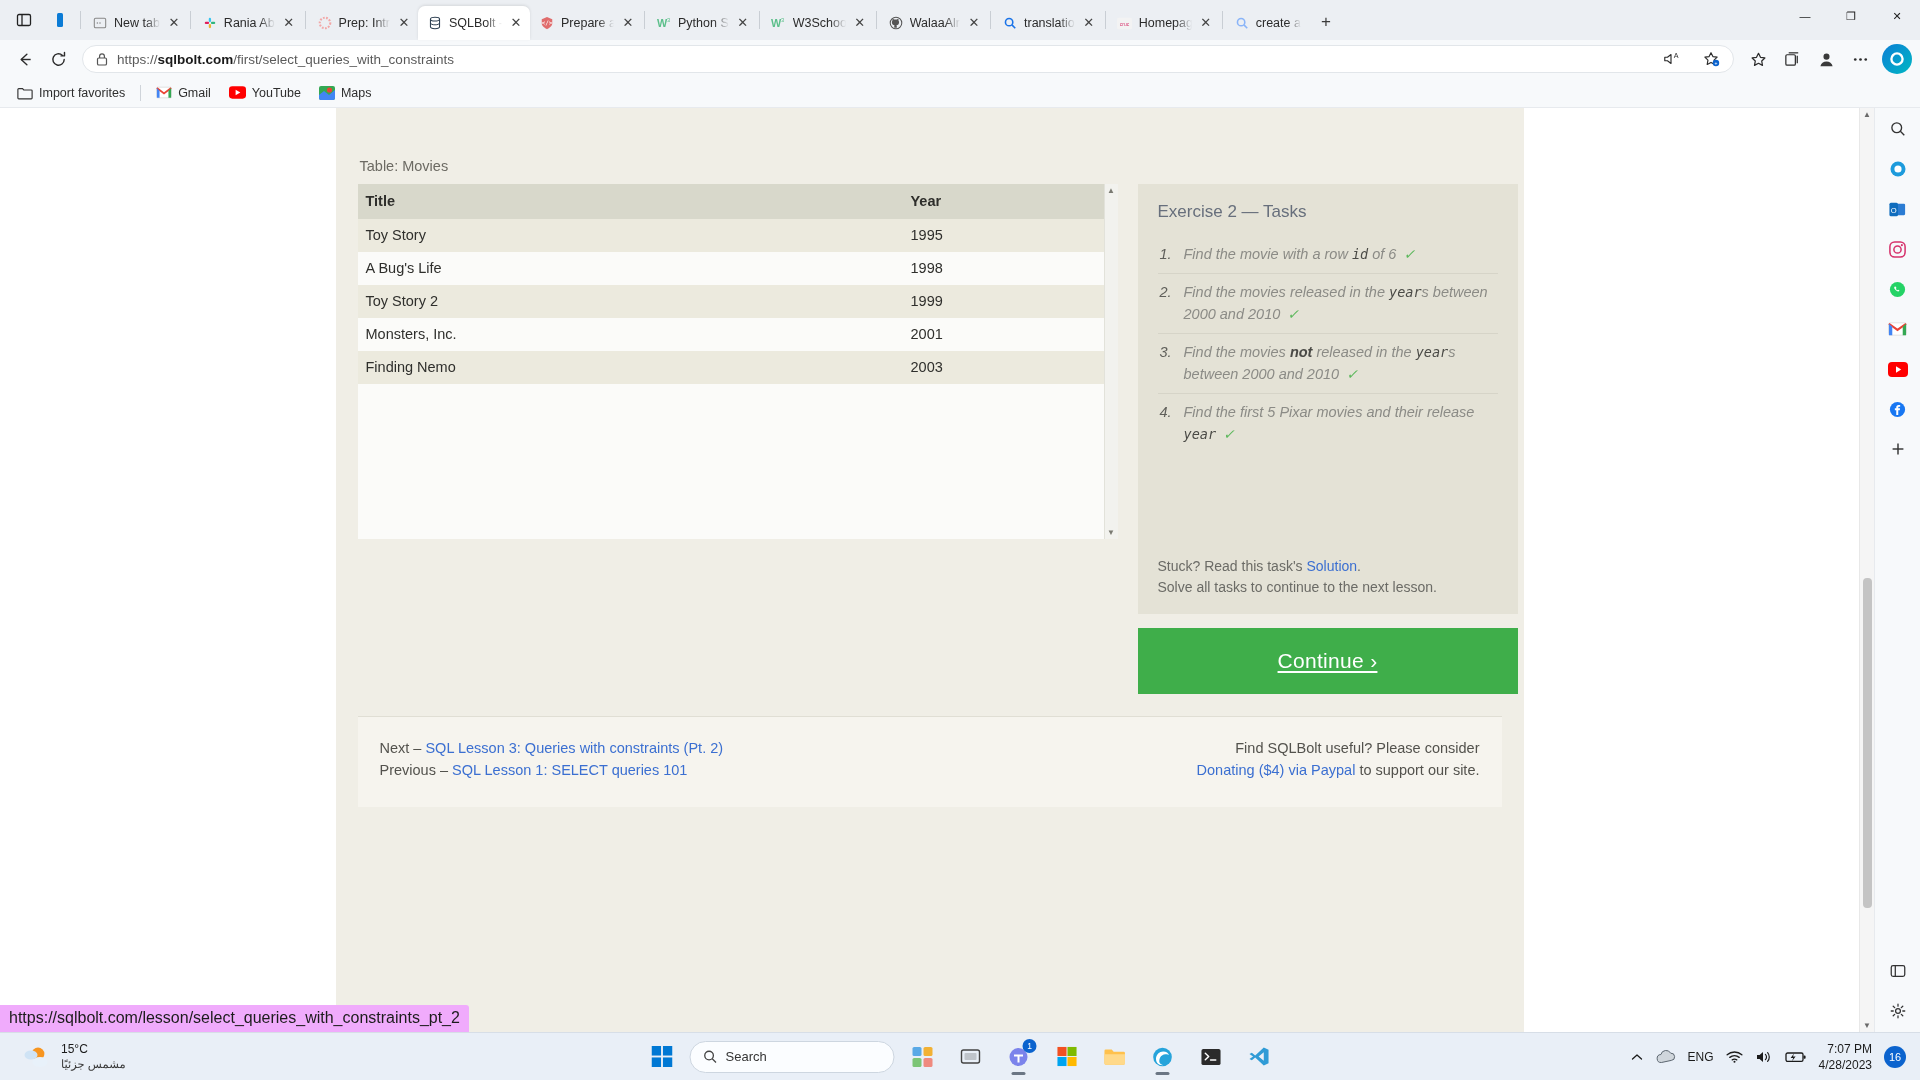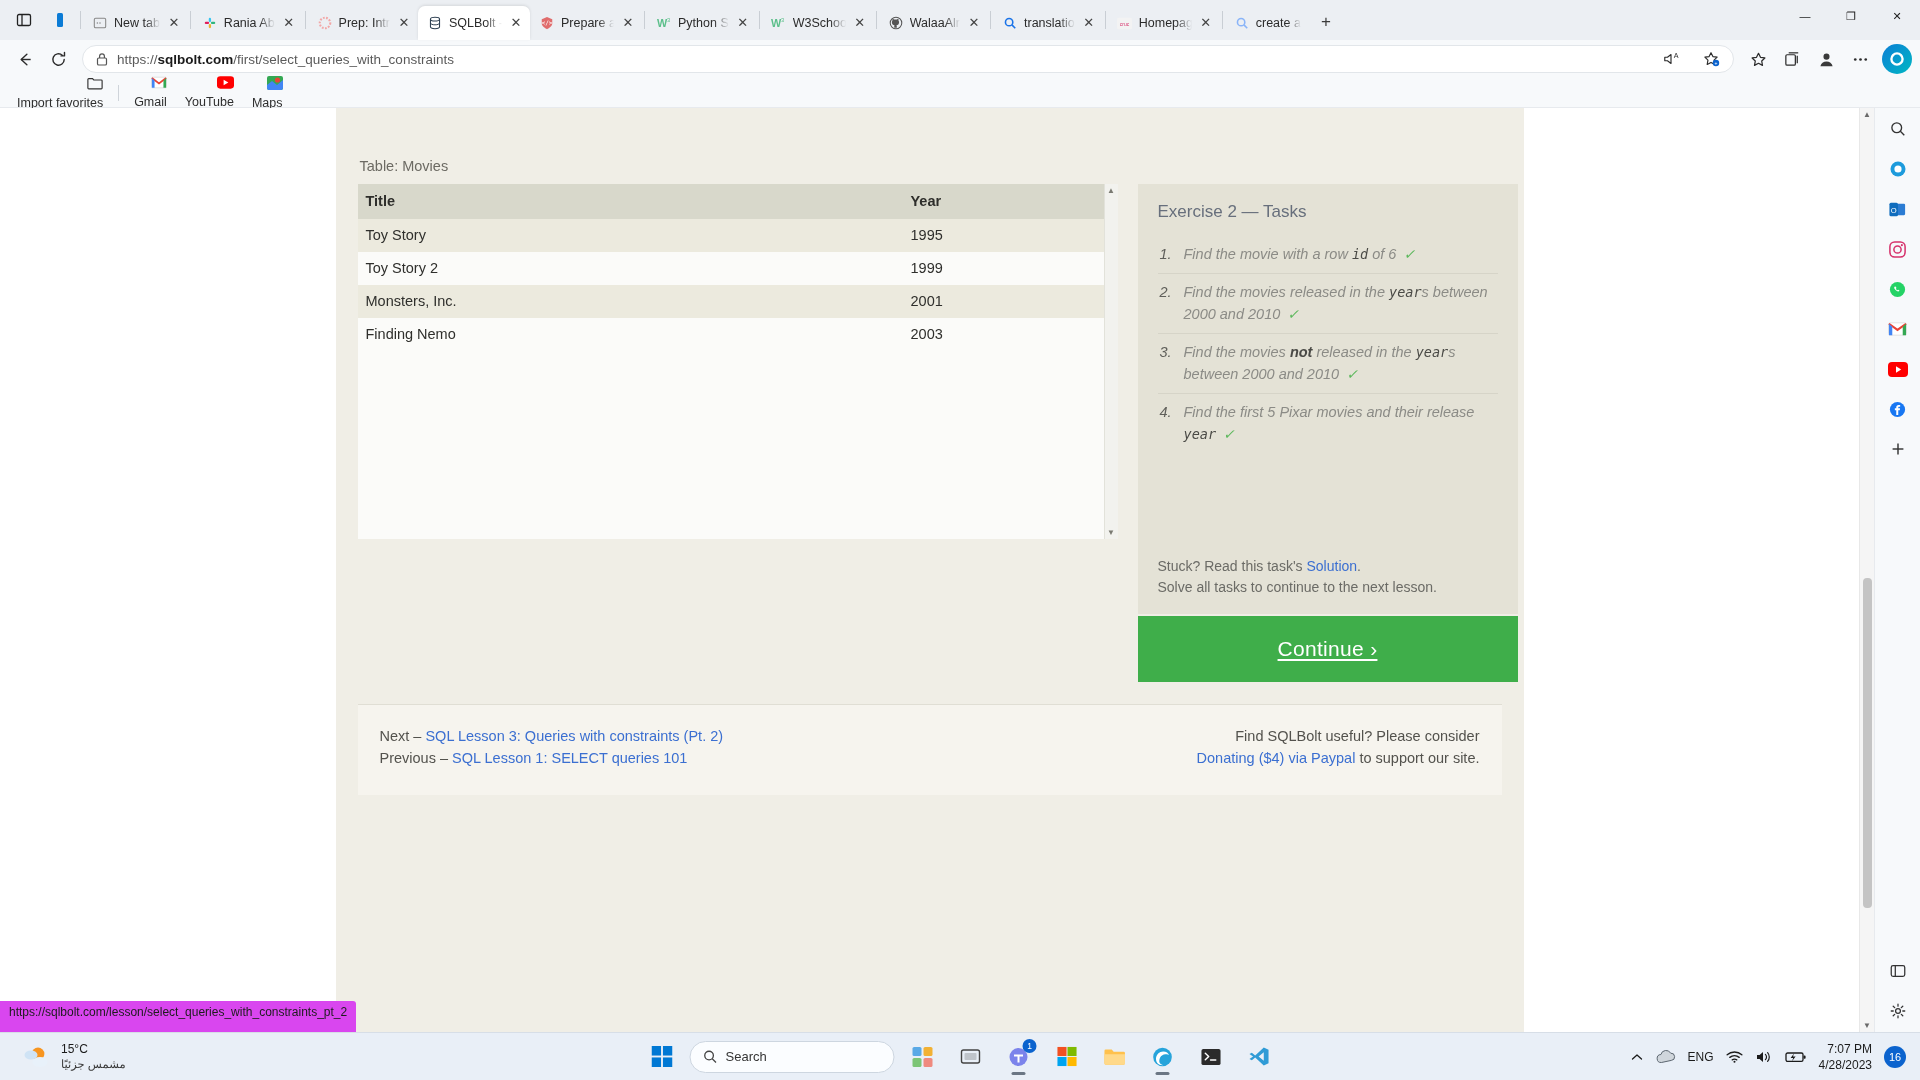--- a/index.html
+++ b/index.html
@@ -75,21 +75,21 @@
     display: flex; align-items: center; justify-content: center;
     color: #fff; font-size: 13px; font-weight: bold;
   }
 
   
   .bookmarks {
     height: 30px; background: #f7f9fb; display: flex; align-items: center;
     padding: 0 10px; gap: 4px; flex: 0 0 30px; font-size: 12.5px; color: #2e2e2e;
     border-bottom: 1px solid #e7eaee;
   }
-  .bm { display: flex; align-items: flex-end; gap: 6px; padding: 4px 7px; border-radius: 4px; flex-direction: column; }
+  .bm { display: flex; align-items: flex-start; gap: 6px; padding: 4px 7px; border-radius: 4px; }
   .bm-sep { width: 1px; height: 16px; background: #cfd4da; margin: 0 4px; }
 
   
   .bodyrow { flex: 1 1 auto; display: flex; min-height: 0; }
   .viewport { flex: 1 1 auto; position: relative; background: #fff; overflow: hidden; }
 
   
   .page {
     position: absolute; inset: 0; background: #fff;
     display: flex; justify-content: center;
@@ -158,37 +158,37 @@
   }
   ol.tasklist code {
     font-family: "DejaVu Sans Mono", "Liberation Mono", monospace;
     font-size: 13.5px; color: #4a4a46; background: transparent;
   }
   ol.tasklist b { color: #4a4a46; }
   .tick { color: #5cb85c; font-size: 14px; margin-left: 3px; }
   .stuck { margin-top: auto; font-size: 14px; color: #6b6b66; line-height: 21px; }
   .stuck a { color: #3b6fd1; text-decoration: none; }
   .continue-btn {
-    margin-top: 2px; background: #3fae4a; height: 66px; display: flex;
+    margin-top: 14px; background: #3fae4a; height: 66px; display: flex;
     align-items: center; justify-content: center; color: #fff;
     font-size: 21px; letter-spacing: .3px;
   }
   .continue-btn span { text-decoration: underline; text-underline-offset: 3px; }
 
   .footer {
     margin-top: 22px; border-top: 1px solid #e0ded4; background: #f6f4ee;
     display: flex; justify-content: space-between; padding: 20px 22px 26px 22px;
     font-size: 14.5px; color: #53524d; line-height: 22px; gap: 40px;
   }
   .footer a { color: #3b6fd1; text-decoration: none; }
   .footer .right { text-align: right; }
 
   .status-url {
-    position: absolute; left: 0; bottom: 0; background: #d946ef; color: #1c1c1c;
-    font-size: 12px; padding: 4px 9px 13px 9px; border-top-right-radius: 3px;
+    position: absolute; left: 0; bottom: 0; background: #f0abfc; color: #1c1c1c;
+    font-size: 16px; padding: 4px 9px 5px 9px; border-top-right-radius: 3px;
     z-index: 5;
   }
 
   
   .pg-sb {
     width: 15px; flex: 0 0 15px; background: #f5f5f5; position: relative;
     border-left: 1px solid #e8e8e8; display: flex; flex-direction: column;
     justify-content: space-between; align-items: center; padding: 2px 0;
     font-size: 8px; color: #6a6a6a;
   }
@@ -533,20 +533,24 @@
                   <thead>
                       <tr>
                     <th>Title</th>
                     <th class="col-year">Year</th>
                   </tr>
                     </thead>
                   <tbody>
                     <tr>
                         <td>Toy Story</td>
                         <td>1995</td>
+                      </tr>
+                    <tr>
+                        <td>A Bug's Life</td>
+                        <td>1998</td>
                       </tr>
                     <tr>
                         <td>Toy Story 2</td>
                         <td>1999</td>
                       </tr>
                     <tr>
                         <td>Monsters, Inc.</td>
                         <td>2001</td>
                       </tr>
                     <tr>

